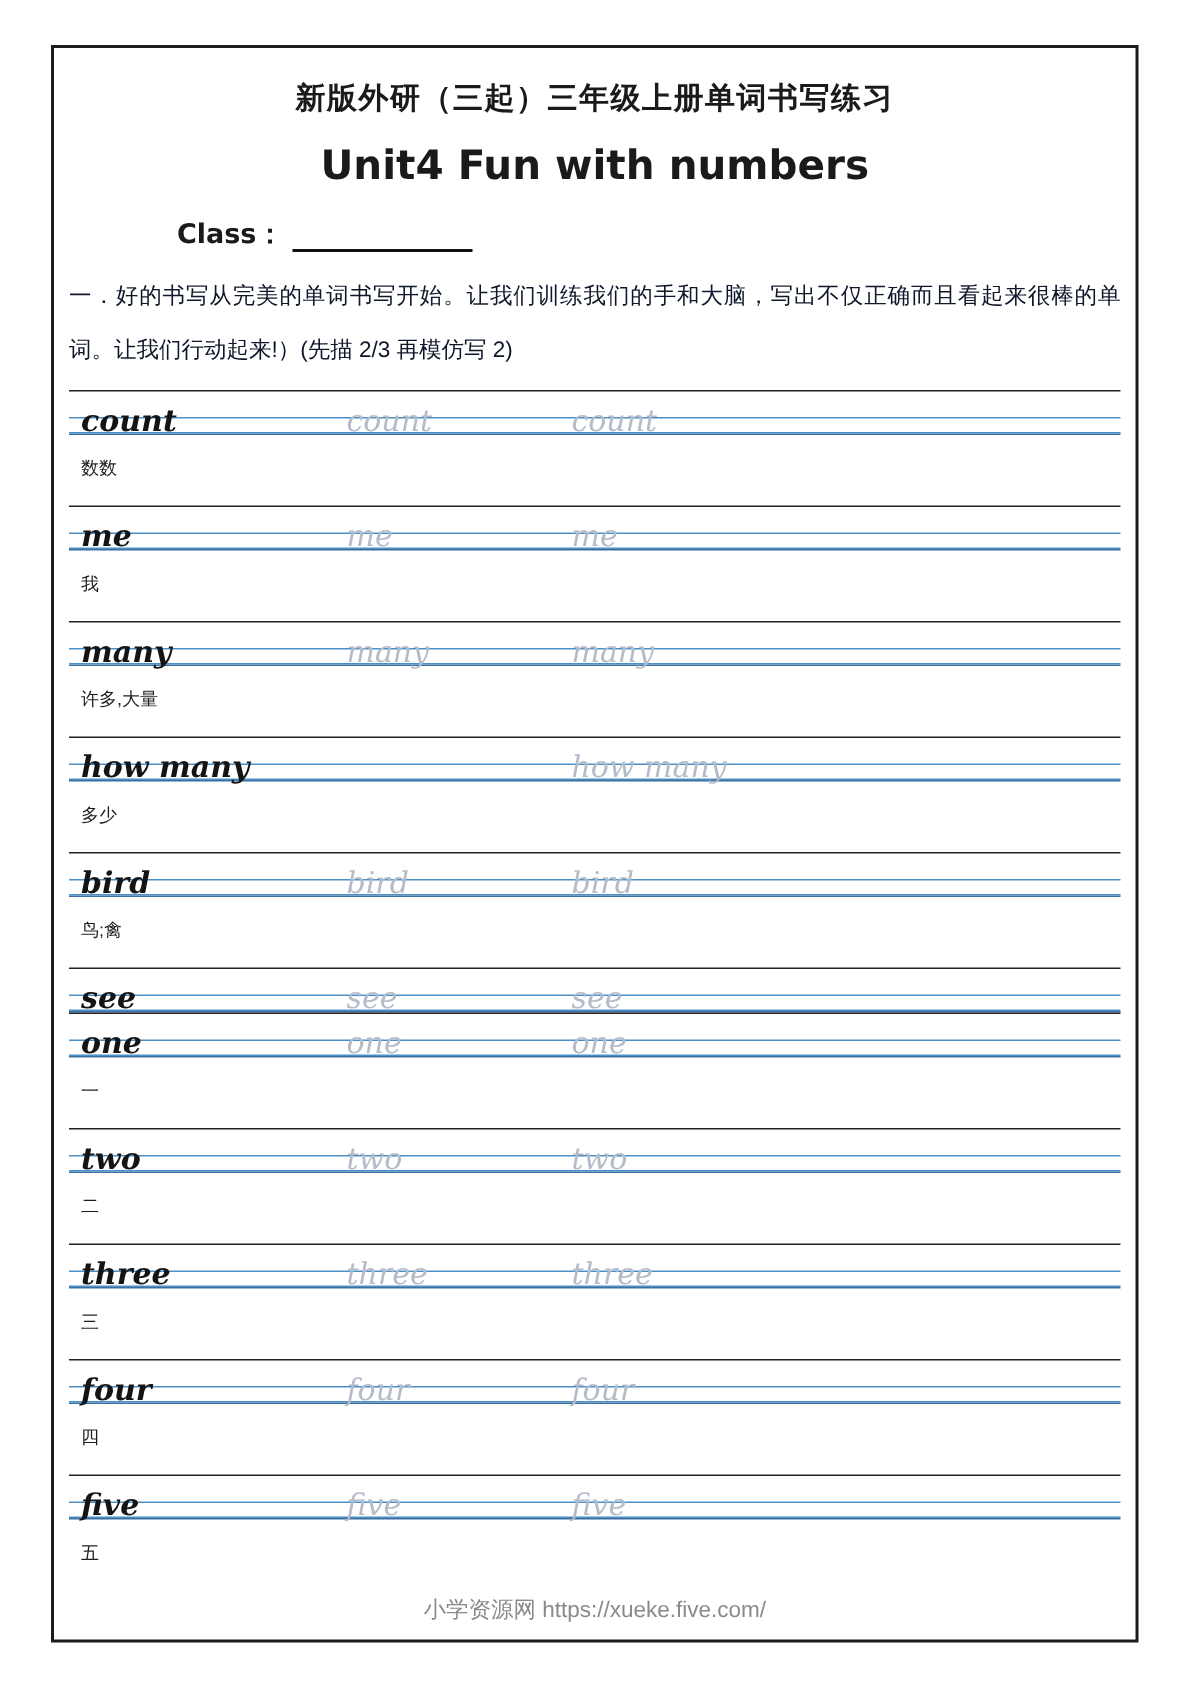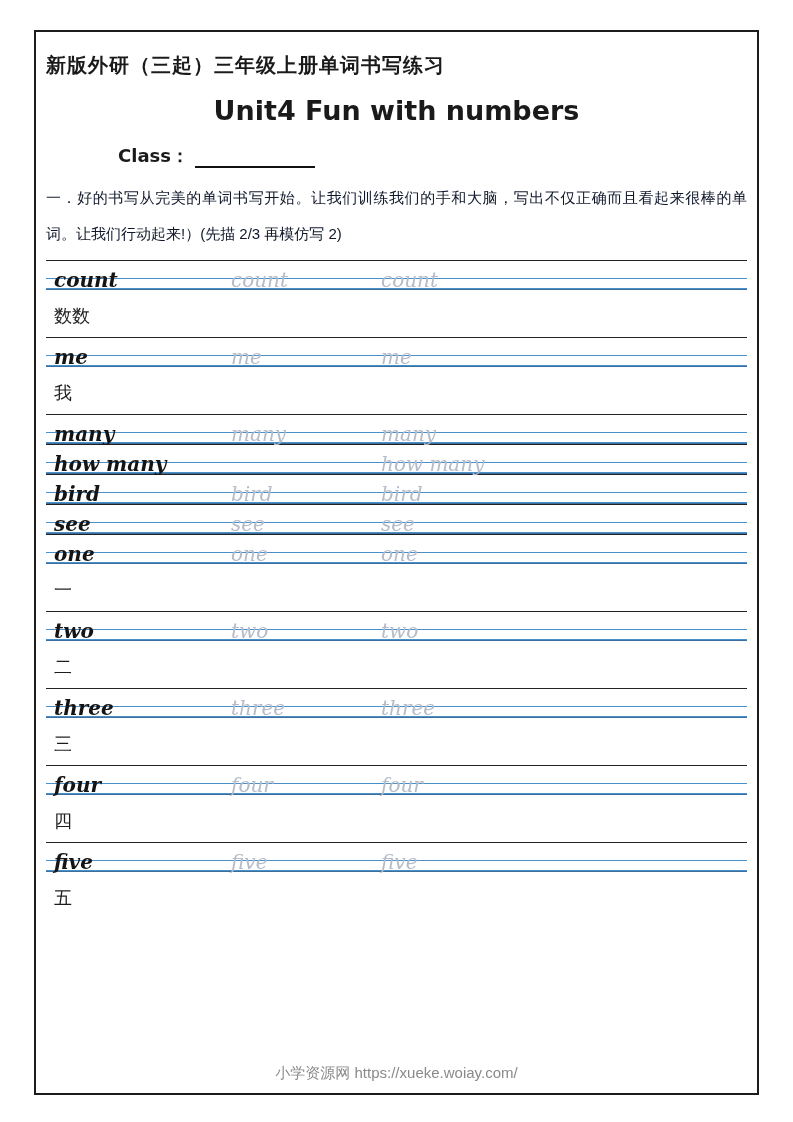--- a/index.html
+++ b/index.html
@@ -16,20 +16,21 @@
     left: 34px; top: 30px;
     width: 725px; height: 1065px;
     border: 2px solid #1c1c1c;
     overflow: hidden;
     padding: 14px 10px 0 10px;
     background: #fff;
   }
   .title {
     font-size: 20px;
     font-weight: 700;
+    text-align: center;
     letter-spacing: 1px;
     margin-top: 6px;
   }
   .subtitle {
     font-size: 27px;
     font-weight: 600;
     text-align: center;
     margin-top: 16px;
     font-family: "DejaVu Sans", sans-serif;
   }
@@ -80,21 +81,21 @@
     font-style: italic;
     font-family: "DejaVu Serif", serif;
     white-space: nowrap;
     z-index: 2;
   }
   .solid { left: 8px; font-weight: 700; color: #141414; }
   .t1 { left: 185px; }
   .t2 { left: 335px; }
   .trace { color: var(--trace-grey, #b4bcca); }
   .meaning {
-    font-size: 18px;
+    font-size: 12px;
     padding: 14px 0 0 8px;
     height: 47px;
     color: #1d1d1d;
   }
   .footer {
     position: absolute;
     left: 0; right: 0;
     bottom: 10px;
     text-align: center;
     font-size: 15px;
@@ -144,40 +145,43 @@
     </div>
 
     <div class="block">
       <div class="rule">
         <span class="gline gl1"></span>
         <span class="gline gl2"></span>
         <span class="w solid">many</span>
         <span class="w trace t1">many</span>
         <span class="w trace t2">many</span>
       </div>
+      <div class="meaning">许多,大量</div>
     </div>
 
     <div class="block">
       <div class="rule">
         <span class="gline gl1"></span>
         <span class="gline gl2"></span>
         <span class="w solid">how many</span>
         <span class="w trace t2">how many</span>
         <span class="w trace t1"></span>
       </div>
+      <div class="meaning">多少</div>
     </div>
 
     <div class="block">
       <div class="rule">
         <span class="gline gl1"></span>
         <span class="gline gl2"></span>
         <span class="w solid">bird</span>
         <span class="w trace t1">bird</span>
         <span class="w trace t2">bird</span>
       </div>
+      <div class="meaning">鸟;禽</div>
     </div>
 
     <div class="block">
       <div class="rule">
         <span class="gline gl1"></span>
         <span class="gline gl2"></span>
         <span class="w solid">see</span>
         <span class="w trace t1">see</span>
         <span class="w trace t2">see</span>
       </div>
@@ -233,15 +237,15 @@
         <span class="gline gl2"></span>
         <span class="w solid">five</span>
         <span class="w trace t1">five</span>
         <span class="w trace t2">five</span>
       </div>
       <div class="meaning">五</div>
     </div>
 
   </div>
 
-  <div class="footer">小学资源网 https://xueke.woiay.com/</div>
+  <div class="footer">小学资源网 https://xueke.five.com/</div>
 
 </div>
 
 </body></html>

